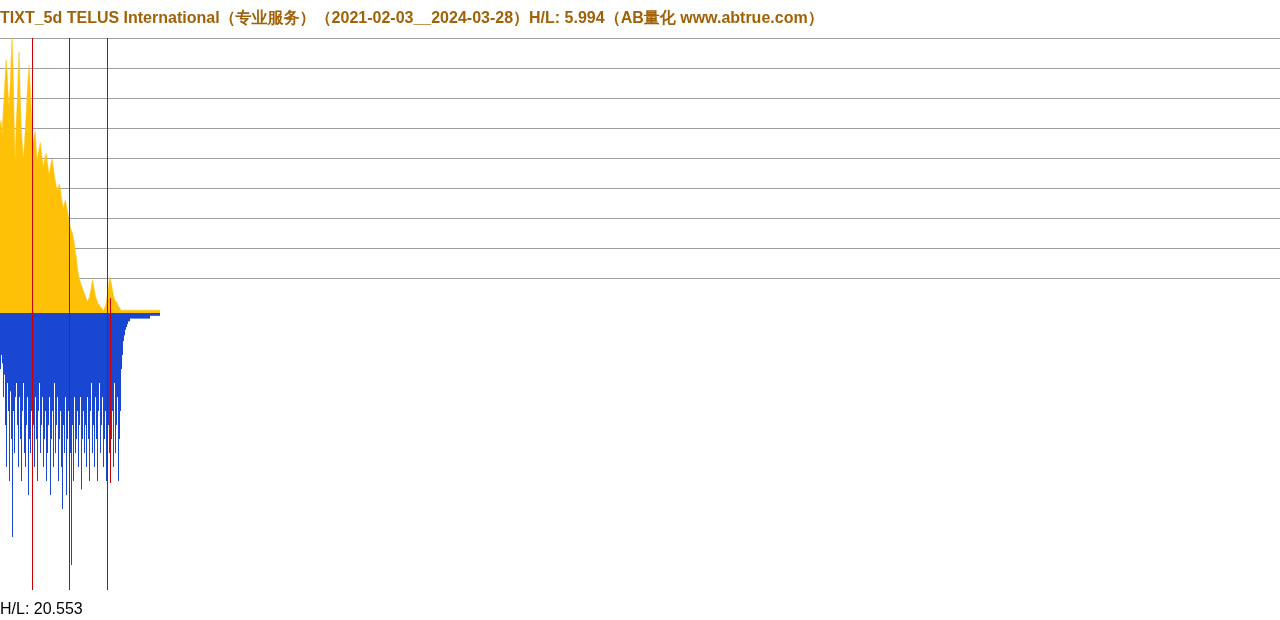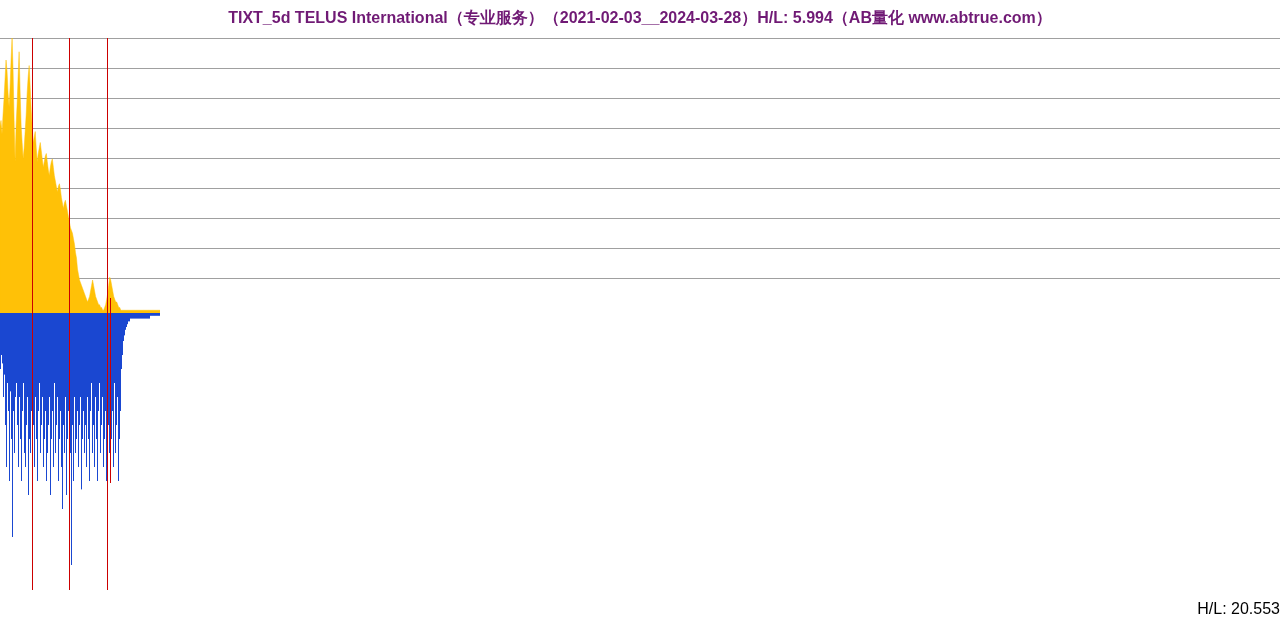--- a/index.html
+++ b/index.html
@@ -9,24 +9,23 @@
     }
     body {
       font-family: Arial, sans-serif;
       width: 1280px;
       height: 620px;
       background: #ffffff;
       position: relative;
       overflow: hidden;
     }
     .title {
-      text-align: center;
       font-size: 16px;
       font-weight: bold;
-      color: #701a75;
+      color: #a16207;
       padding: 8px 0;
       border-radius: 11px;
     }
     .chart-container {
       position: absolute;
       top: 38px;
       left: 0;
       width: 1280px;
       height: 555px;
     }
@@ -71,21 +70,21 @@
     .red-line {
       position: absolute;
       width: 1px;
       background: #cc0000;
     }
     .bottom-label {
       position: absolute;
       bottom: 2px;
       left: 0;
       width: 100%;
-      text-align: right;
+      text-align: left;
       font-size: 16px;
       color: #000;
     }
   </style>
 </head>
 <body>
 
 <div class="title">TIXT_5d TELUS International（专业服务）（2021-02-03__2024-03-28）H/L: 5.994（AB量化  www.abtrue.com）</div>
 
 <div class="chart-container">

